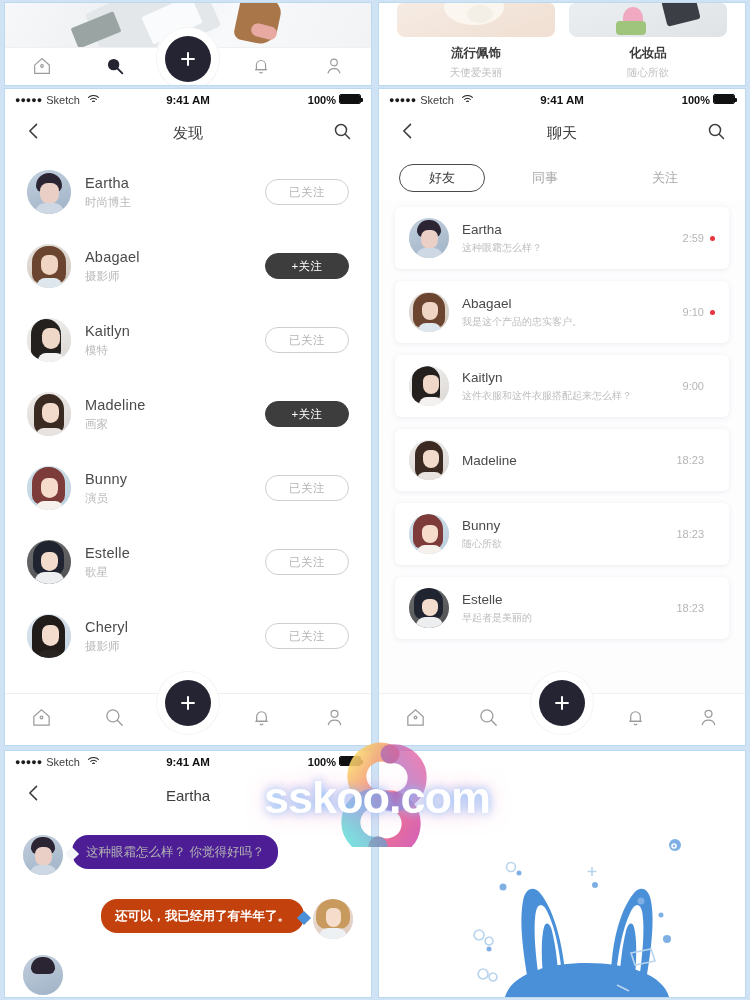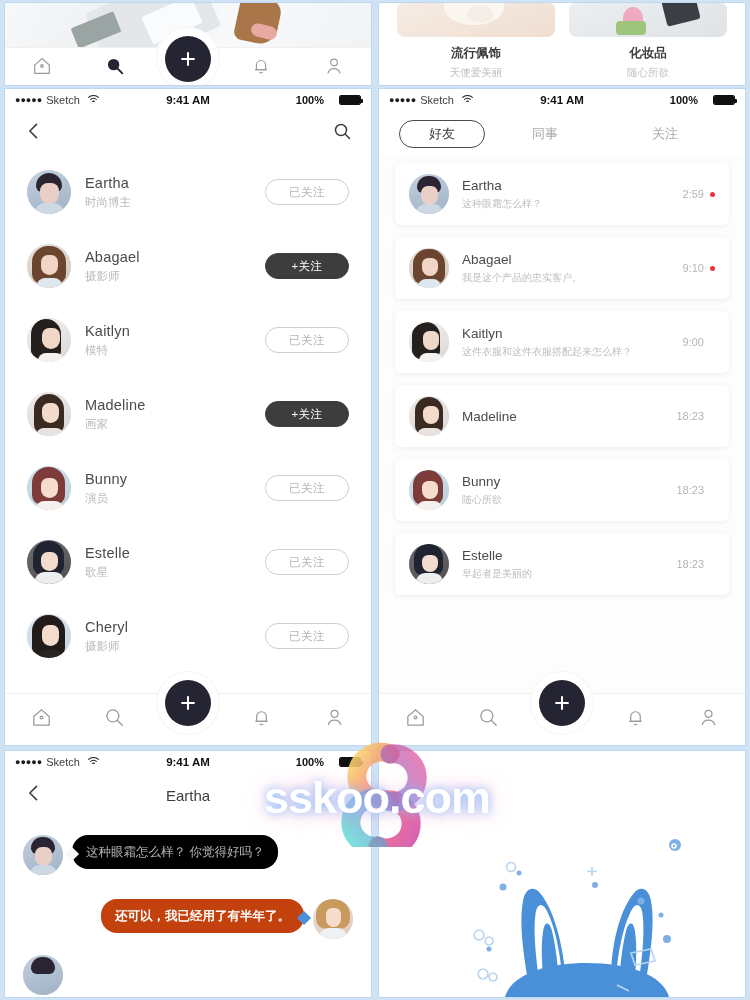--- a/index.html
+++ b/index.html
@@ -18,21 +18,21 @@
   .statusbar {
     height: 22px; display: flex; align-items: center;
     padding: 0 10px; font-size: 11px; color: #111; font-weight: 700;
     background: #fff;
   }
   .sb-left { display: flex; align-items: center; gap: 4px; width: 33%; }
   .sb-dots { letter-spacing: 0px; font-size: 9px; color: #1b1b1b; }
   .sb-carrier { font-size: 11px; font-weight: 400; color: #3c3c3c; }
   .sb-wifi { margin-left: 3px; }
   .sb-center { width: 34%; text-align: center; font-size: 11.5px; font-weight: 700; }
-  .sb-right { width: 33%; display: flex; align-items: center; justify-content: flex-end; gap: 15px; }
+  .sb-right { width: 33%; display: flex; align-items: flex-start; justify-content: flex-end; gap: 3px; }
   .sb-pct { font-size: 11px; font-weight: 700; }
   .batt { width: 22px; height: 10px; border: 1px solid #111; border-radius: 2px; position: relative; }
   .batt::after { content:""; position: absolute; right: -3px; top: 3px; width: 2px; height: 4px; background: #111; border-radius: 0 1px 1px 0; }
   .batt i { display: block; height: 100%; background: #111; border-radius: 1px; }
 
   
   .navbar { height: 44px; display: flex; align-items: center; padding: 0 16px; background: #fff; position: relative; }
   .nav-title { position: absolute; left: 0; right: 0; text-align: center; font-size: 15px; color: #3d3d3d; font-weight: 400; }
   .nav-btn { width: 26px; height: 26px; display: flex; align-items: center; justify-content: center; position: relative; z-index: 2; }
   .nav-spacer { flex: 1; }
@@ -76,21 +76,21 @@
   .c-msg { font-size: 10px; color: #bdbdbd; margin-top: 4px; white-space: nowrap; overflow: hidden; text-overflow: ellipsis; }
   .c-right { display: flex; align-items: center; gap: 6px; flex: none; }
   .c-time { font-size: 11px; color: #b5b5b5; }
   .dot-unread { width: 5px; height: 5px; border-radius: 50%; background: #e8343c; }
   .dot-hidden { width: 5px; height: 5px; }
 
   
   .msg-row { display: flex; align-items: flex-start; padding: 0 18px; margin-top: 18px; }
   .msg-row.out { justify-content: flex-end; }
   .bubble { position: relative; max-width: 230px; padding: 9px 14px; font-size: 12.5px; line-height: 1.3; border-radius: 16px; }
-  .bubble.in { background: #000000; color: #b4b4b4; margin-left: 9px; }
+  .bubble.in { background: #4c1d95; color: #b4b4b4; margin-left: 9px; }
   .bubble.in::before { content:""; position:absolute; left:-5px; top:14px; width:10px; height:10px; background:#f4f6f8; transform: rotate(45deg); }
   .bubble.out { background: #c2410c; color: #fff; margin-right: 9px; font-weight: 700; }
   .bubble.out::after { content:""; position:absolute; right:-5px; top:14px; width:10px; height:10px; background:#4a90d9; transform: rotate(45deg); }
 
   
   .cat-wrap { display: flex; gap: 14px; padding: 0 18px; }
   .cat { flex: 1; text-align: center; }
   .cat-img { height: 34px; border-radius: 6px 6px 8px 8px; overflow: hidden; position: relative; }
   .cat-title { font-size: 12.5px; color: #3d3d3d; font-weight: 700; margin-top: 8px; }
   .cat-sub { font-size: 10.5px; color: #c0c0c0; margin-top: 4px; }
@@ -216,20 +216,21 @@
       </div>
     </div>
 
     <div class="navbar">
       <div class="nav-btn">
         <span>
           <svg width="20" height="20" viewBox="0 0 24 24" fill="none" stroke="#3d3d3d" stroke-width="1.9" stroke-linecap="round" stroke-linejoin="round">
               <path d="M15 4 L7 12 L15 20"></path>
             </svg></span>
       </div>
+      <div class="nav-title">发现</div>
       <div class="nav-spacer"></div>
       <div class="nav-btn">
         <span>
           <svg width="21" height="21" viewBox="0 0 24 24" fill="none" stroke="#3d3d3d" stroke-width="1.7">
               <circle cx="10.3" cy="10.3" r="6.3"></circle>
               <path d="M15.2 15.2 L20 20" stroke-linecap="round"></path>
             </svg></span>
       </div>
     </div>
 
@@ -392,20 +393,37 @@
       </div>
       <div class="sb-center">9:41 AM</div>
       <div class="sb-right">
         <span class="sb-pct">100%</span>
         <span class="batt">
             <i style="width:100%"></i>
           </span>
       </div>
     </div>
 
+    <div class="navbar">
+      <div class="nav-btn">
+        <span>
+          <svg width="20" height="20" viewBox="0 0 24 24" fill="none" stroke="#3d3d3d" stroke-width="1.9" stroke-linecap="round" stroke-linejoin="round">
+              <path d="M15 4 L7 12 L15 20"></path>
+            </svg></span>
+      </div>
+      <div class="nav-title">聊天</div>
+      <div class="nav-spacer"></div>
+      <div class="nav-btn">
+        <span>
+          <svg width="21" height="21" viewBox="0 0 24 24" fill="none" stroke="#3d3d3d" stroke-width="1.7">
+              <circle cx="10.3" cy="10.3" r="6.3"></circle>
+              <path d="M15.2 15.2 L20 20" stroke-linecap="round"></path>
+            </svg></span>
+      </div>
+    </div>
 
     <div class="chip-row">
       <div class="chip">好友</div>
       <div class="chip-plain">同事</div>
       <div class="chip-plain">关注</div>
     </div>
 
     <div style="padding-top:6px;">
       <div class="chat-card">
         <div class="avatar" style="width:40px;height:40px;">

